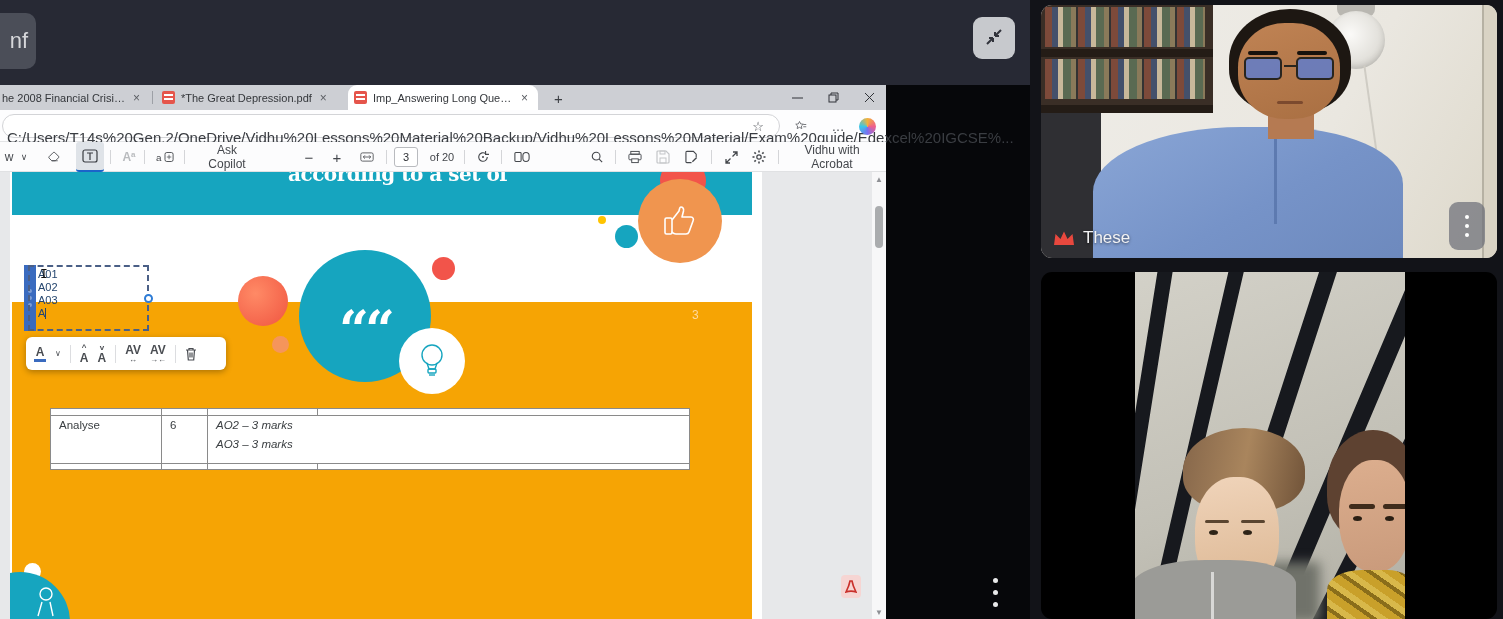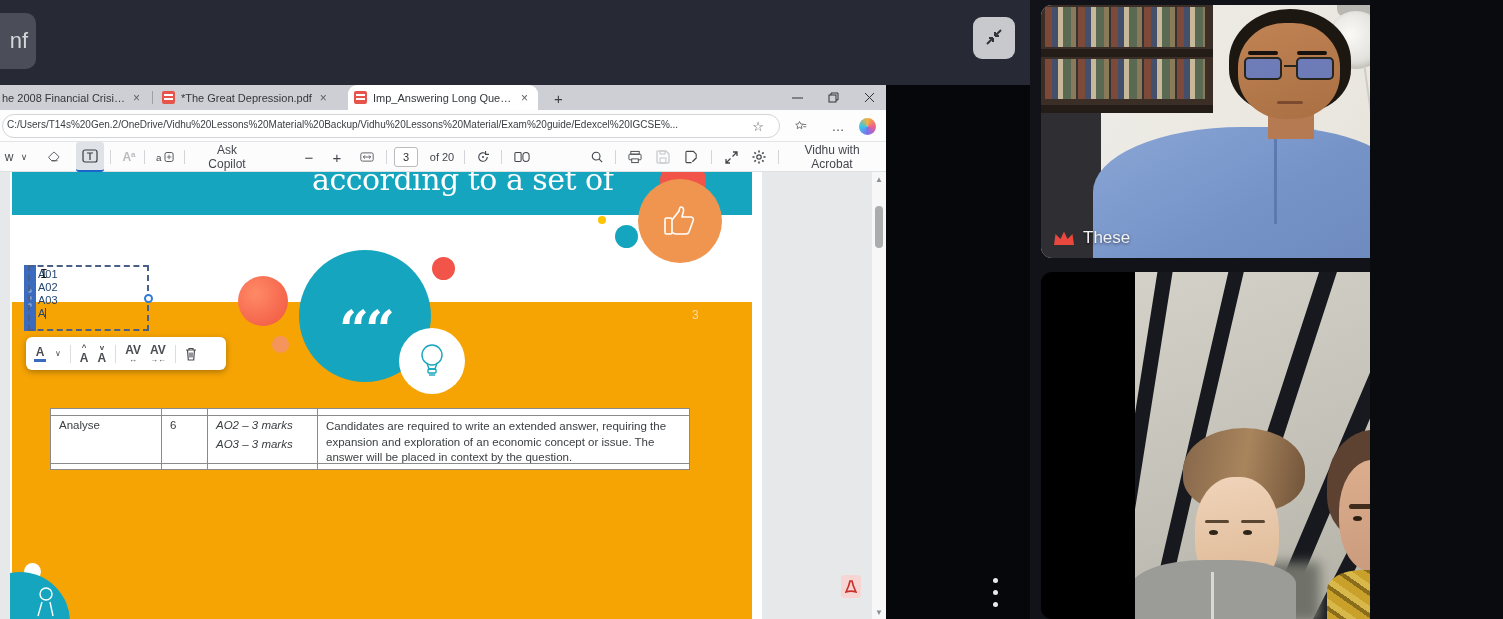--- a/index.html
+++ b/index.html
@@ -1,17 +1,17 @@
 <!DOCTYPE html>
 <html><head>
 <meta charset="utf-8">
 <style>
   html,body{margin:0;padding:0;background:#0a0b0e;}
   *{box-sizing:border-box;}
-  .stage{position:relative;width:1370px;height:619px;overflow:hidden;background:#a21caf;
+  .stage{position:relative;width:1503px;height:619px;overflow:hidden;background:#a21caf;
          font-family:"Liberation Sans",sans-serif;}
   .c{position:absolute;border-radius:50%;}
 
   
   .left-region{position:absolute;left:0;top:0;width:1030px;height:619px;background:#06070a;}
   .app-header{position:absolute;left:0;top:0;width:1030px;height:85px;background:#272934;}
   .nf-btn{position:absolute;left:-14px;top:13px;width:50px;height:56px;border:none;border-radius:10px;
           background:#4b4e58;color:#d6d7da;font-size:22px;font-family:"Liberation Sans",sans-serif;
           text-align:right;padding-right:8px;}
   .collapse-btn{position:absolute;left:973px;top:17px;width:42px;height:42px;border:none;border-radius:9px;
@@ -31,41 +31,41 @@
   .favicon{width:13px;height:13px;border-radius:2px;background:#e5554b;position:relative;flex:none;}
   .favicon:after{content:"";position:absolute;left:2px;top:3px;width:9px;height:2px;background:#fff;
                  box-shadow:0 4px 0 #fff;}
   .tab-divider{position:absolute;top:6px;width:1px;height:13px;background:#9da0a6;}
   .newtab-btn{position:absolute;left:548px;top:3px;width:20px;height:20px;border:none;background:none;
               font-size:15px;color:#3c3f44;line-height:1;}
   .winctl{position:absolute;top:0;height:25px;width:30px;border:none;background:none;color:#303338;
           display:flex;align-items:center;justify-content:center;}
   .urlrow{position:absolute;left:0;top:25px;width:886px;height:32px;background:#fdfdfe;border-bottom:1px solid #e3e4e6;}
   .url-pill{position:absolute;left:2px;top:4px;width:778px;height:24px;border:1px solid #d3d4d7;border-radius:12px;background:#fff;}
-  .url-text{position:absolute;left:7px;top:9px;font-size:10px;color:#3a3d42;white-space:nowrap;}
+  .url-text{position:absolute;left:7px;top:19px;font-size:15px;color:#3a3d42;white-space:nowrap;}
   .urlicon{position:absolute;top:4px;width:24px;height:24px;border:none;background:none;color:#4d5056;
            display:flex;align-items:center;justify-content:center;font-size:13px;}
   .copilot{background:conic-gradient(#f3b23a,#ef5e8c,#7a6ff0,#39c6e7,#f3b23a);border-radius:50%;
            width:17px;height:17px;top:8px;}
   .pdftoolbar{position:absolute;left:0;top:57px;width:886px;height:30px;background:#fcfcfd;border-bottom:1px solid #e0e1e3;
               color:#44474c;font-size:12px;}
   .ti{position:absolute;top:0;height:30px;display:flex;align-items:center;justify-content:center;background:none;border:none;
       color:#44474c;font-size:12px;}
   .tsep{position:absolute;top:8px;width:1px;height:14px;background:#d4d5d8;}
   .tbox-active{background:#dfe3e8;border-radius:3px;border-bottom:2px solid #1b64c9;}
   .pagebox{border:1px solid #b9bbbf;border-radius:3px;background:#fff;width:24px;height:20px;top:5px;
            font-size:11px;text-align:center;color:#2f3236;padding:0;}
   .grayed{color:#b9bbbe;}
 
   
   .pdfarea{position:absolute;left:0;top:87px;width:886px;height:447px;background:#e7e8ea;overflow:hidden;}
   .page{position:absolute;left:10px;top:0;width:752px;height:447px;background:#fff;overflow:hidden;}
   .teal-band{position:absolute;left:2px;top:0;width:740px;height:43px;background:#16a5bf;overflow:hidden;}
-  .slide-h{position:absolute;left:300px;color:#fff;font-family:"DejaVu Serif",serif;font-weight:normal;
-           font-size:30px;letter-spacing:-0.5px;white-space:nowrap;}
+  .slide-h{position:absolute;left:276px;color:#fff;font-family:"DejaVu Serif",serif;font-weight:bold;
+           font-size:20px;letter-spacing:-0.5px;white-space:nowrap;}
   .orange-band{position:absolute;left:2px;top:130px;width:740px;height:482px;background:#f6a404;}
   .slide-pagenum{position:absolute;left:682px;top:136px;color:#ffd9a0;font-size:12px;}
   .quote-circle{left:289px;top:78px;width:132px;height:132px;background:#16a5bf;display:flex;align-items:center;
                 justify-content:center;}
   .quote-circle span{color:#fff;font-family:"DejaVu Serif",serif;font-weight:bold;font-size:52px;letter-spacing:-4px;
                      margin-top:26px;}
   .bulb-circle{left:389px;top:156px;width:66px;height:66px;background:#fff;display:flex;align-items:center;justify-content:center;}
   .thumb-circle{left:628px;top:7px;width:84px;height:84px;background:#f0954f;display:flex;align-items:center;justify-content:center;}
   .footer-text{position:absolute;left:30px;top:340px;width:560px;text-align:center;color:#fff;
                font-family:"DejaVu Serif",serif;font-weight:bold;font-size:20.5px;line-height:26px;}
@@ -448,21 +448,20 @@
                 <div class="col3"></div>
                 <div class="col4"></div>
             </div>
             <div class="prow" style="height:48px;">
               <div class="col1">Analyse</div>
               <div class="col2">6</div>
               <div class="col3">
                 <div>AO2 – 3 marks</div>
                 <div style="margin-top:7px;">AO3 – 3 marks</div>
               </div>
-              <div class="col4">Candidates are required to write an extended answer, requiring the expansion and exploration of an economic concept or issue. The answer will be placed in context by the question.</div>
             </div>
             <div class="prow" style="height:10px;border-bottom:none;">
               <div class="col1"></div>
                 <div class="col2"></div>
                 <div class="col3"></div>
                 <div class="col4"></div>
             </div>
           </div>
 
 

